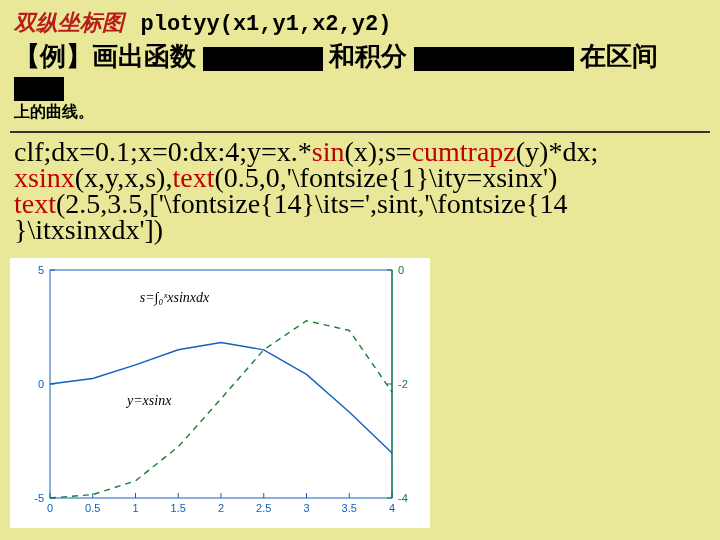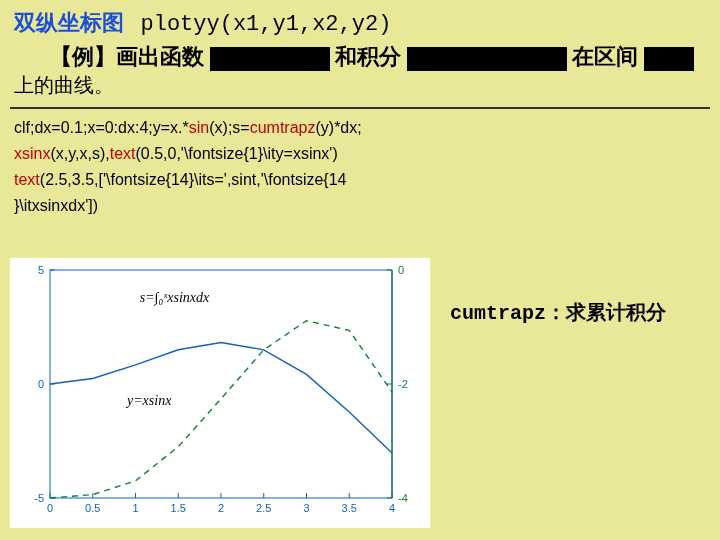--- a/index.html
+++ b/index.html
@@ -9,51 +9,50 @@
     background: #e8e898;
     font-family: "SimSun", "Microsoft YaHei", serif;
     overflow: hidden;
     position: relative;
   }
   .title-row {
     padding: 8px 14px 2px 14px;
     font-size: 22px;
     font-weight: bold;
   }
-  .title-red { color: #1d4ed8; }
-  .title-cmd { color: #000; font-family: "Courier New", monospace; font-weight: normal; font-style: normal; }
+  .title-red { color: #b91c1c; font-style: italic; }
+  .title-cmd { color: #000; font-family: "Courier New", monospace; font-weight: bold; font-style: normal; }
   .example-row {
     padding: 2px 14px 0 14px;
-    font-size: 22px;
+    font-size: 26px;
     font-weight: bold;
     color: #000;
     line-height: 30px;
-    margin-left: 36px;
   }
   .blackbox {
     display: inline-block;
     background: #000;
     vertical-align: middle;
   }
   .bb1 { width: 120px; height: 24px; }
   .bb2 { width: 160px; height: 24px; }
   .bb3 { width: 50px; height: 24px; }
   .example-sub {
     padding: 0 14px 4px 14px;
-    font-size: 20px;
-    font-weight: normal;
+    font-size: 16px;
+    font-weight: bold;
   }
   .hr {
     height: 2px;
     background: #333;
     margin: 4px 10px 6px 10px;
   }
   .code {
-    font-family: Liberation Sans, sans-serif;
-    font-size: 16px;
+    font-family: Liberation Serif, serif;
+    font-size: 28px;
     padding: 0 14px;
     line-height: 26px;
     color: #000;
   }
   .code .red { color: #c00000; }
   .chart-wrap {
     position: absolute;
     left: 10px;
     top: 258px;
     width: 420px;
@@ -142,14 +141,13 @@
       <line x1="382" y1="240" x2="377" y2="240" stroke="#108030"></line>
       <text x="388" y="244" text-anchor="start" font-size="11" fill="#108030" font-family="Arial">-4</text>
       <path d="M40,126L82.75,120.52799999999999L125.5,106.84800000000001L168.25,91.8L211,84.50399999999999L253.75,91.8L296.5,116.42399999999999L339.25,154.044L382,195.08399999999997" fill="none" stroke="#1060c0" stroke-width="1.4"></path>
       <path d="M40,240L82.75,236.57999999999998L125.5,222.9L168.25,188.70000000000002L211,140.82L253.75,91.8L296.5,62.730000000000004L339.25,72.42L382,133.97999999999996" fill="none" stroke="#108030" stroke-width="1.4" stroke-dasharray="6 5"></path>
       <text x="116.95" y="146.52" font-size="14" font-style="italic" fill="#000" font-family="Times New Roman">y=xsinx</text>
       <text x="129.775" y="43.92" font-size="14" font-style="italic" fill="#000" font-family="Times New Roman">s=∫₀ˣxsinxdx</text>
     </svg>
 </div>
 
 <div class="note">
-  <div>cumtrapz：求累计积分</div>
 </div>
 
 </body></html>

